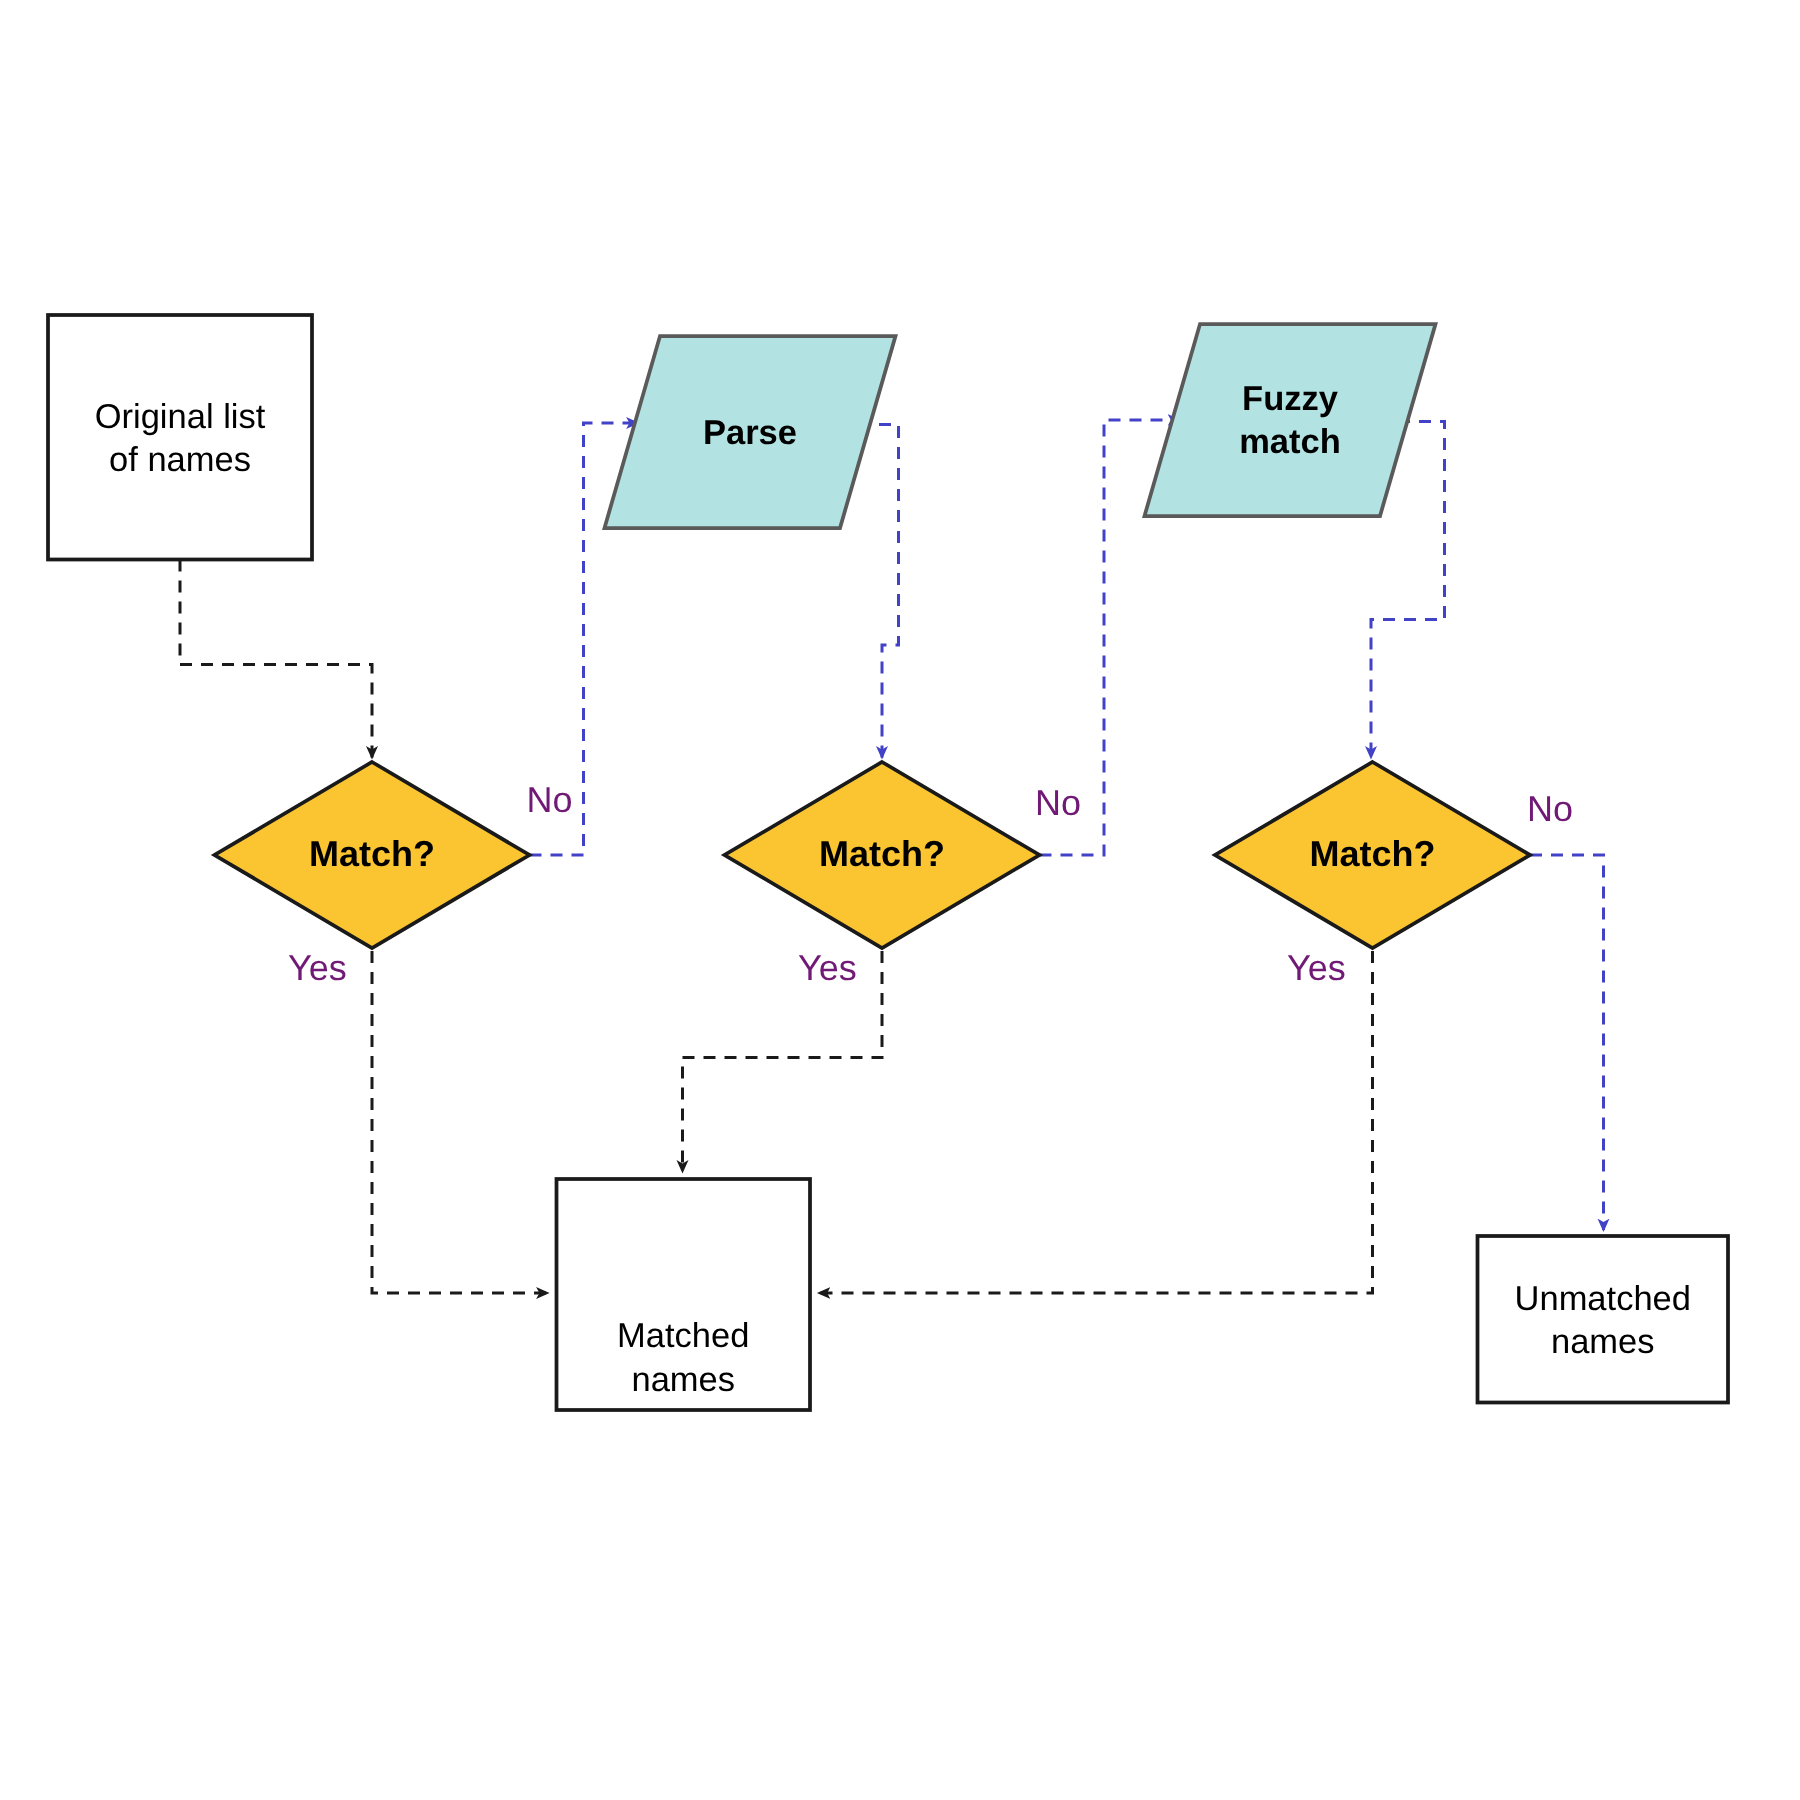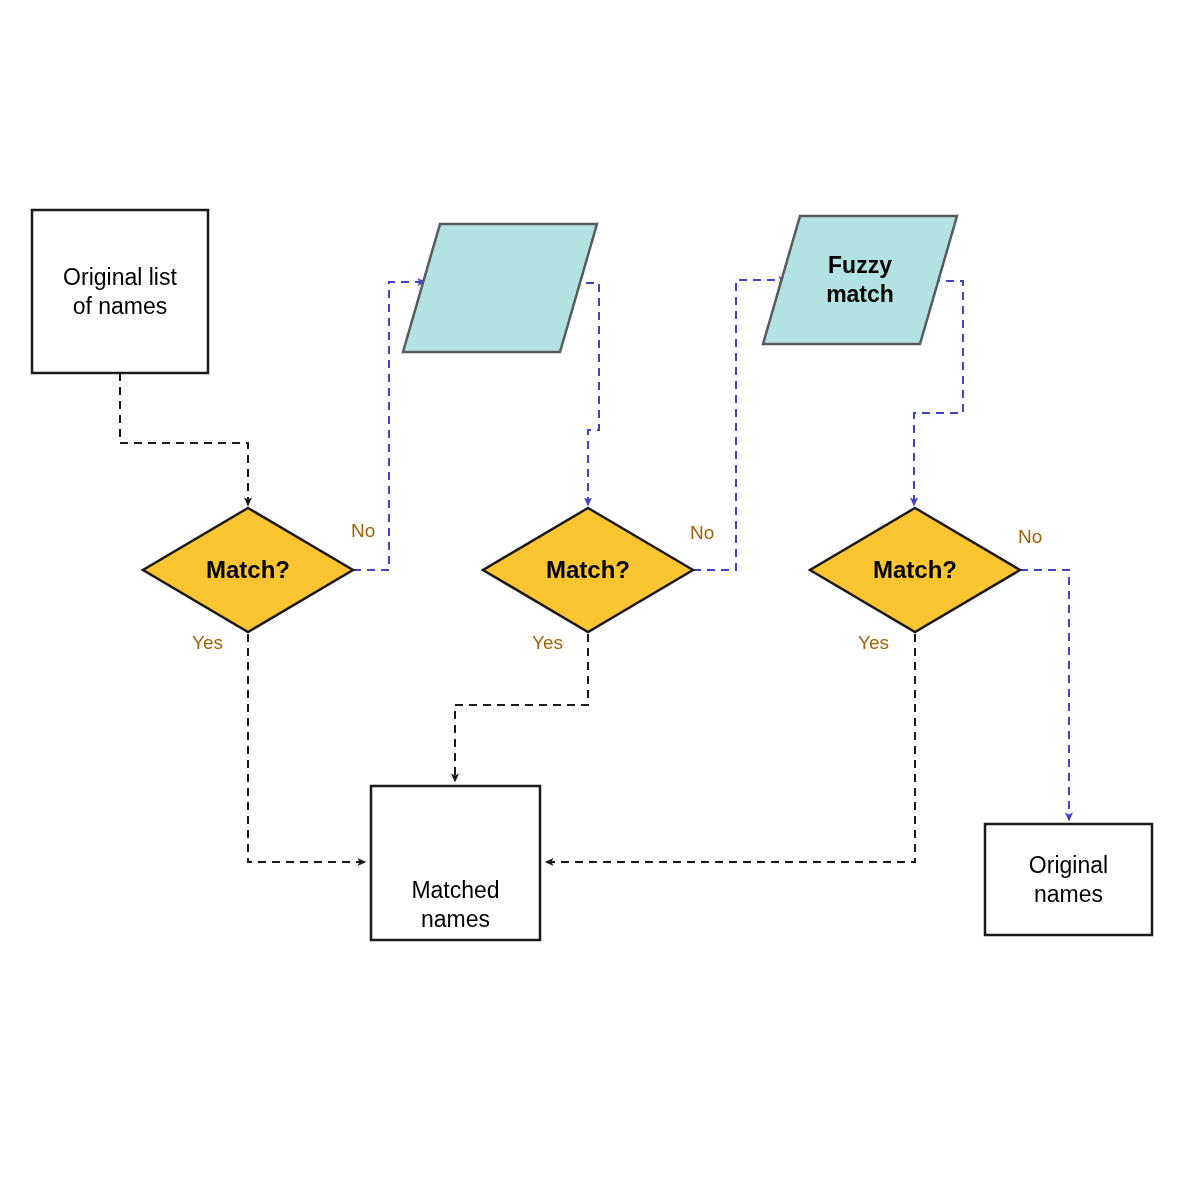--- a/index.html
+++ b/index.html
@@ -43,23 +43,23 @@
   .label-process {
     font-size: 23px;
     font-weight: 700;
   }
   .label-decision {
     font-size: 24px;
     font-weight: 700;
   }
   .edge-label {
     position: absolute;
-    font-size: 19px;
+    font-size: 24px;
     font-weight: 400;
-    color: #a16207;
+    color: #701a75;
     pointer-events: none;
     white-space: nowrap;
   }
 </style>
 </head>
 <body>
 
 <div id="canvas">
 
   <svg id="flow-svg" viewBox="0 0 1200 1200">
@@ -121,34 +121,35 @@
     <polygon points="915,508 1020,570 915,632 810,570" fill="#fbc531" stroke="#1a1a1a" stroke-width="2.5"></polygon>
 
     <rect x="371" y="786" width="169" height="154" fill="#ffffff" stroke="#1a1a1a" stroke-width="2.5"></rect>
 
     <rect x="985" y="824" width="167" height="111" fill="#ffffff" stroke="#1a1a1a" stroke-width="2.5"></rect>
   </svg>
 
   <div class="node-label label-terminal" style="left:32px; top:210px; width:176px; height:163px;">Original list
 of names</div>
 
+  <div class="node-label label-process" style="left:403px; top:224px; width:194px; height:128px;">Parse</div>
 
   <div class="node-label label-process" style="left:763px; top:216px; width:194px; height:128px;">Fuzzy
 match</div>
 
   <div class="node-label label-decision" style="left:143px; top:508px; width:210px; height:124px;">Match?</div>
 
   <div class="node-label label-decision" style="left:483px; top:508px; width:210px; height:124px;">Match?</div>
 
   <div class="node-label label-decision" style="left:810px; top:508px; width:210px; height:124px;">Match?</div>
 
   <div class="node-label label-terminal" style="left:371px; top:828px; width:169px; height:154px;">Matched
 names</div>
 
-  <div class="node-label label-terminal" style="left:985px; top:824px; width:167px; height:111px;">Original
+  <div class="node-label label-terminal" style="left:985px; top:824px; width:167px; height:111px;">Unmatched
 names</div>
 
   <div class="edge-label" style="left:351px; top:520px;">No</div>
 
   <div class="edge-label" style="left:690px; top:522px;">No</div>
 
   <div class="edge-label" style="left:1018px; top:526px;">No</div>
 
   <div class="edge-label" style="left:192px; top:632px;">Yes</div>
 

